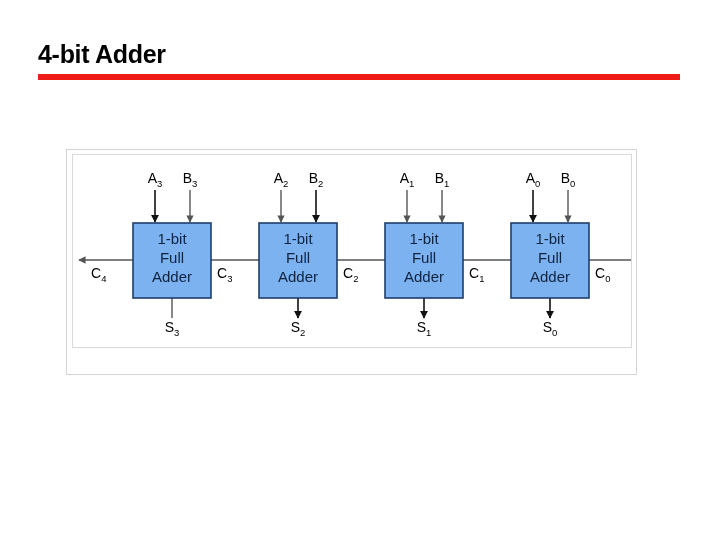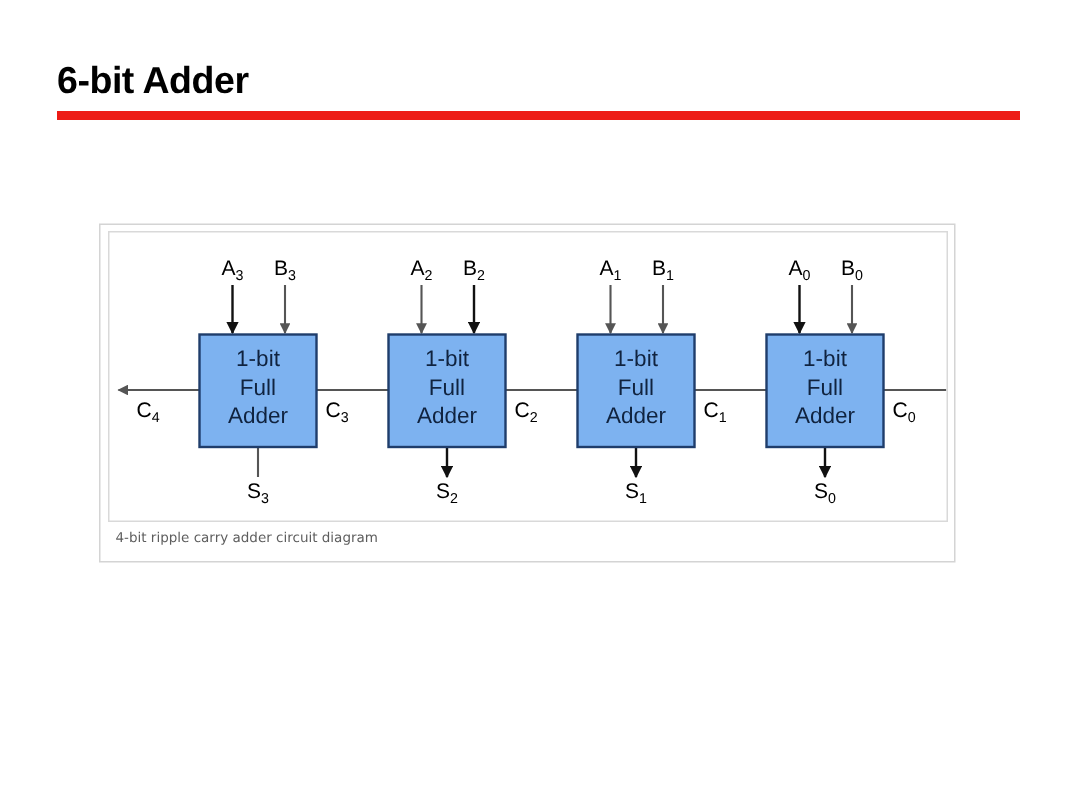--- a/index.html
+++ b/index.html
@@ -100,21 +100,21 @@
     text-anchor: middle;
   }
   .pin-label tspan.sub {
     font-size: 9.5px;
   }
   .pin-label.left-anchor { text-anchor: start; }
 </style>
 </head>
 <body>
 
-<div id="slide-title">6-bit Adder</div>
+<div id="slide-title">4-bit Adder</div>
 
 <div id="title-rule" style="background: rgb(237, 28, 22);"></div>
 
 <div id="figure-frame">
 
   <div id="figure-inner">
 
     <svg id="diagram-svg" width="558" height="192" viewBox="0 0 558 192">
 
       <defs>
@@ -207,14 +207,13 @@
         <text class="pin-label left-anchor" x="18" y="123">C<tspan class="sub" dy="3.5">4</tspan></text>
         <text class="pin-label left-anchor" x="144" y="123">C<tspan class="sub" dy="3.5">3</tspan></text>
         <text class="pin-label left-anchor" x="270" y="123">C<tspan class="sub" dy="3.5">2</tspan></text>
         <text class="pin-label left-anchor" x="396" y="123">C<tspan class="sub" dy="3.5">1</tspan></text>
         <text class="pin-label left-anchor" x="522" y="123">C<tspan class="sub" dy="3.5">0</tspan></text>
       </g>
 
     </svg>
   </div>
 
-  <div id="figure-caption">4-bit ripple carry adder circuit diagram</div>
 </div>
 
 </body></html>

